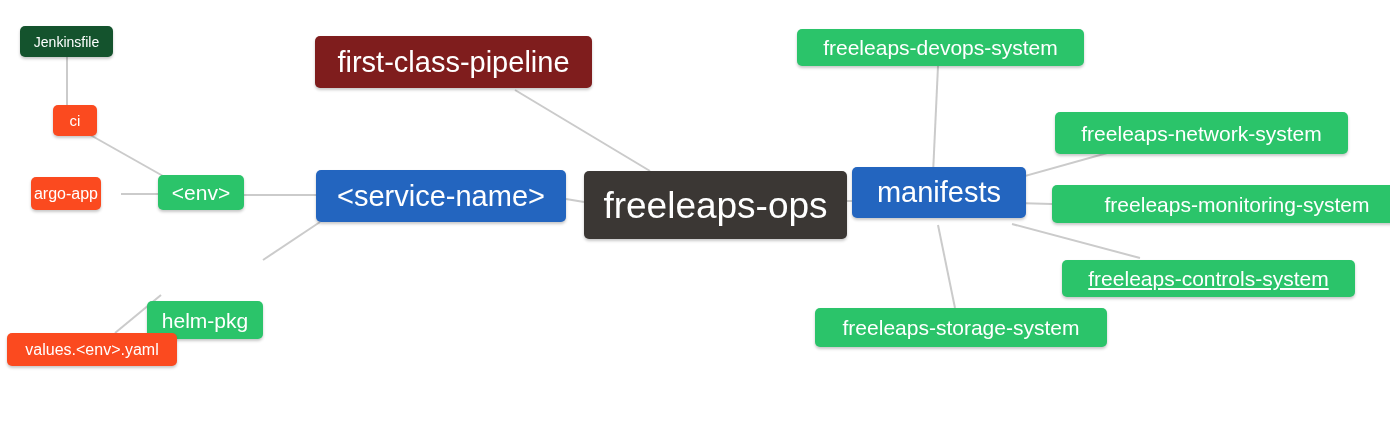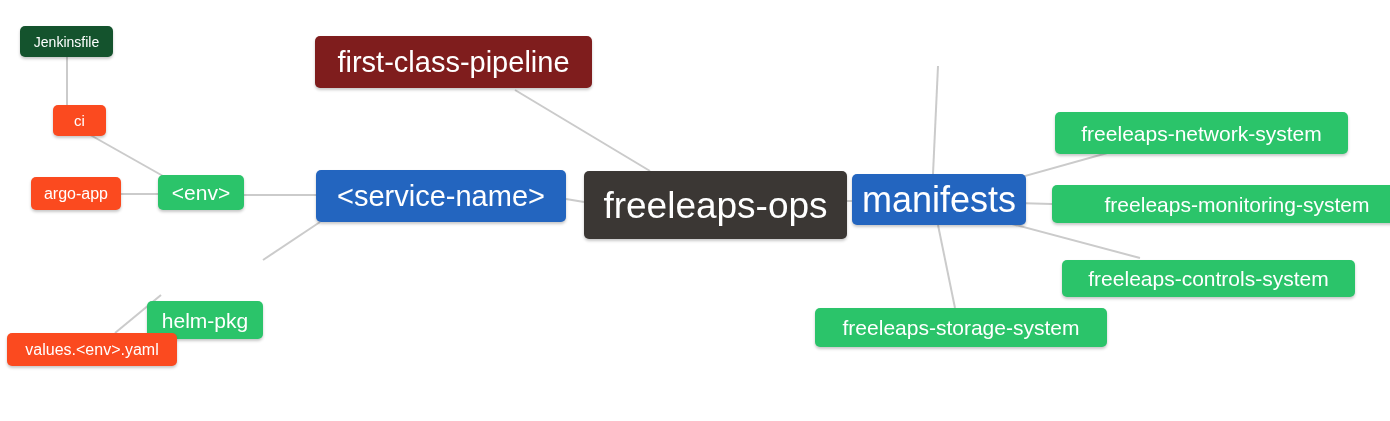--- a/index.html
+++ b/index.html
@@ -25,29 +25,29 @@
     color: #ffffff;
     border-radius: 5px;
     box-shadow: 0 2px 3px rgba(0,0,0,0.22);
     white-space: nowrap;
     line-height: 1;
     cursor: default;
     user-select: none;
   }
   
   .n-jenkinsfile { left: 20px;   top: 26px;  width: 93px;  height: 31px; font-size: 14px; }
-  .n-ci          { left: 53px;   top: 105px; width: 53px;  height: 31px; font-size: 15px; }
-  .n-argo-app    { left: 31px;   top: 177px; width: 90px;  height: 33px; font-size: 16px; }
+  .n-ci          { left: 53px;   top: 105px; width: 44px;  height: 31px; font-size: 15px; }
+  .n-argo-app    { left: 31px;   top: 177px; width: 70px;  height: 33px; font-size: 16px; }
   .n-env         { left: 158px;  top: 175px; width: 86px;  height: 35px; font-size: 21px; }
   .n-helm-pkg    { left: 147px;  top: 257px; width: 116px; height: 38px; font-size: 21px; }
   .n-values      { left: 7px;    top: 333px; width: 170px; height: 33px; font-size: 16px; }
   .n-pipeline    { left: 315px;  top: 36px;  width: 277px; height: 52px; font-size: 29px; }
   .n-service     { left: 316px;  top: 170px; width: 250px; height: 52px; font-size: 29px; }
   .n-root        { left: 584px;  top: 171px; width: 263px; height: 68px; font-size: 37px; }
-  .n-manifests   { left: 852px;  top: 174px; width: 174px; height: 51px; font-size: 36px; }
+  .n-manifests   { left: 852px;  top: 167px; width: 174px; height: 51px; font-size: 29px; }
   .n-devops      { left: 797px;  top: 29px;  width: 287px; height: 37px; font-size: 21px; }
   .n-network     { left: 1055px; top: 112px; width: 293px; height: 42px; font-size: 21px; }
   .n-monitoring  { left: 1052px; top: 185px; width: 370px; height: 38px; font-size: 21px; }
   .n-controls    { left: 1062px; top: 260px; width: 293px; height: 37px; font-size: 21px; }
   .n-storage     { left: 815px;  top: 308px; width: 292px; height: 39px; font-size: 21px; }
 </style>
 </head>
 <body>
 
 <div id="canvas">
@@ -84,22 +84,23 @@
   <div class="node n-values" style="background-color: rgb(251, 74, 31);">values.&lt;env&gt;.yaml</div>
 
   <div class="node n-pipeline" style="background-color: #7f1d1d;">first-class-pipeline</div>
 
   <div class="node n-service" style="background-color: rgb(35, 101, 191);">&lt;service-name&gt;</div>
 
   <div class="node n-root" style="background-color: rgb(59, 55, 52);">freeleaps-ops</div>
 
   <div class="node n-manifests" style="background-color: rgb(35, 101, 191);">manifests</div>
 
+  <div class="node n-devops" style="background-color: rgb(43, 196, 106);">freeleaps-devops-system</div>
 
   <div class="node n-network" style="background-color: rgb(43, 196, 106);">freeleaps-network-system</div>
 
   <div class="node n-monitoring" style="background-color: rgb(43, 196, 106);">freeleaps-monitoring-system</div>
 
-  <div class="node n-controls" style="background-color: rgb(43, 196, 106);">freeleaps-controls-system</div>
+  <div class="node n-controls" style="background-color: rgb(43, 196, 106); text-decoration: underline;">freeleaps-controls-system</div>
 
   <div class="node n-storage" style="background-color: rgb(43, 196, 106);">freeleaps-storage-system</div>
 
 </div>
 
 </body></html>

